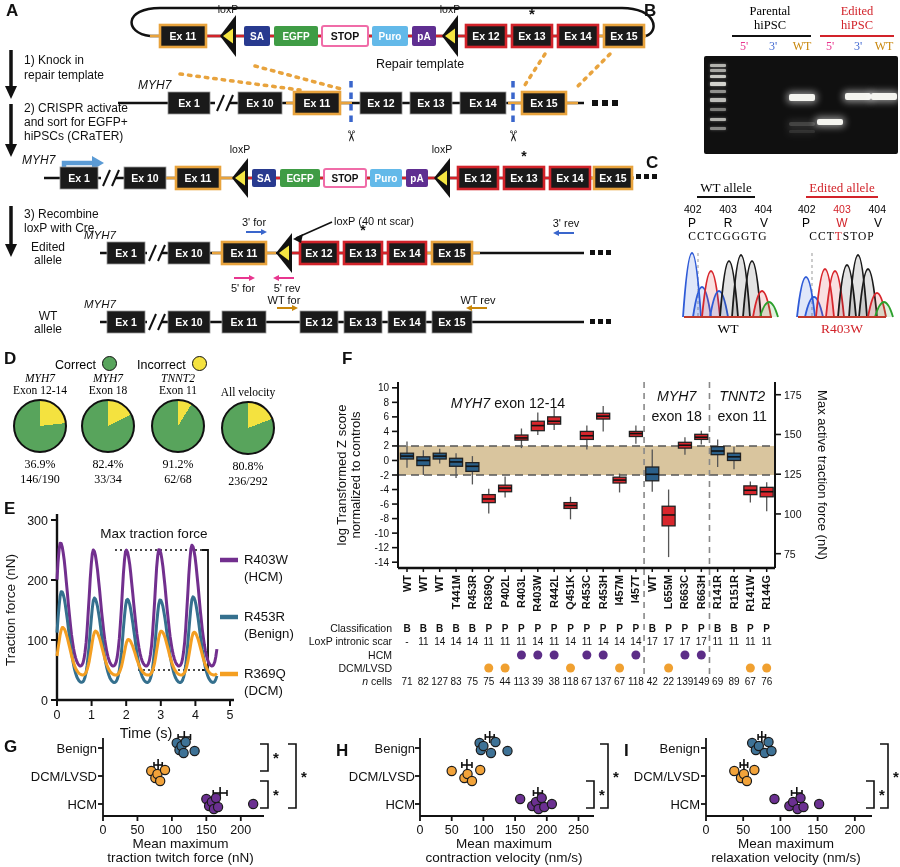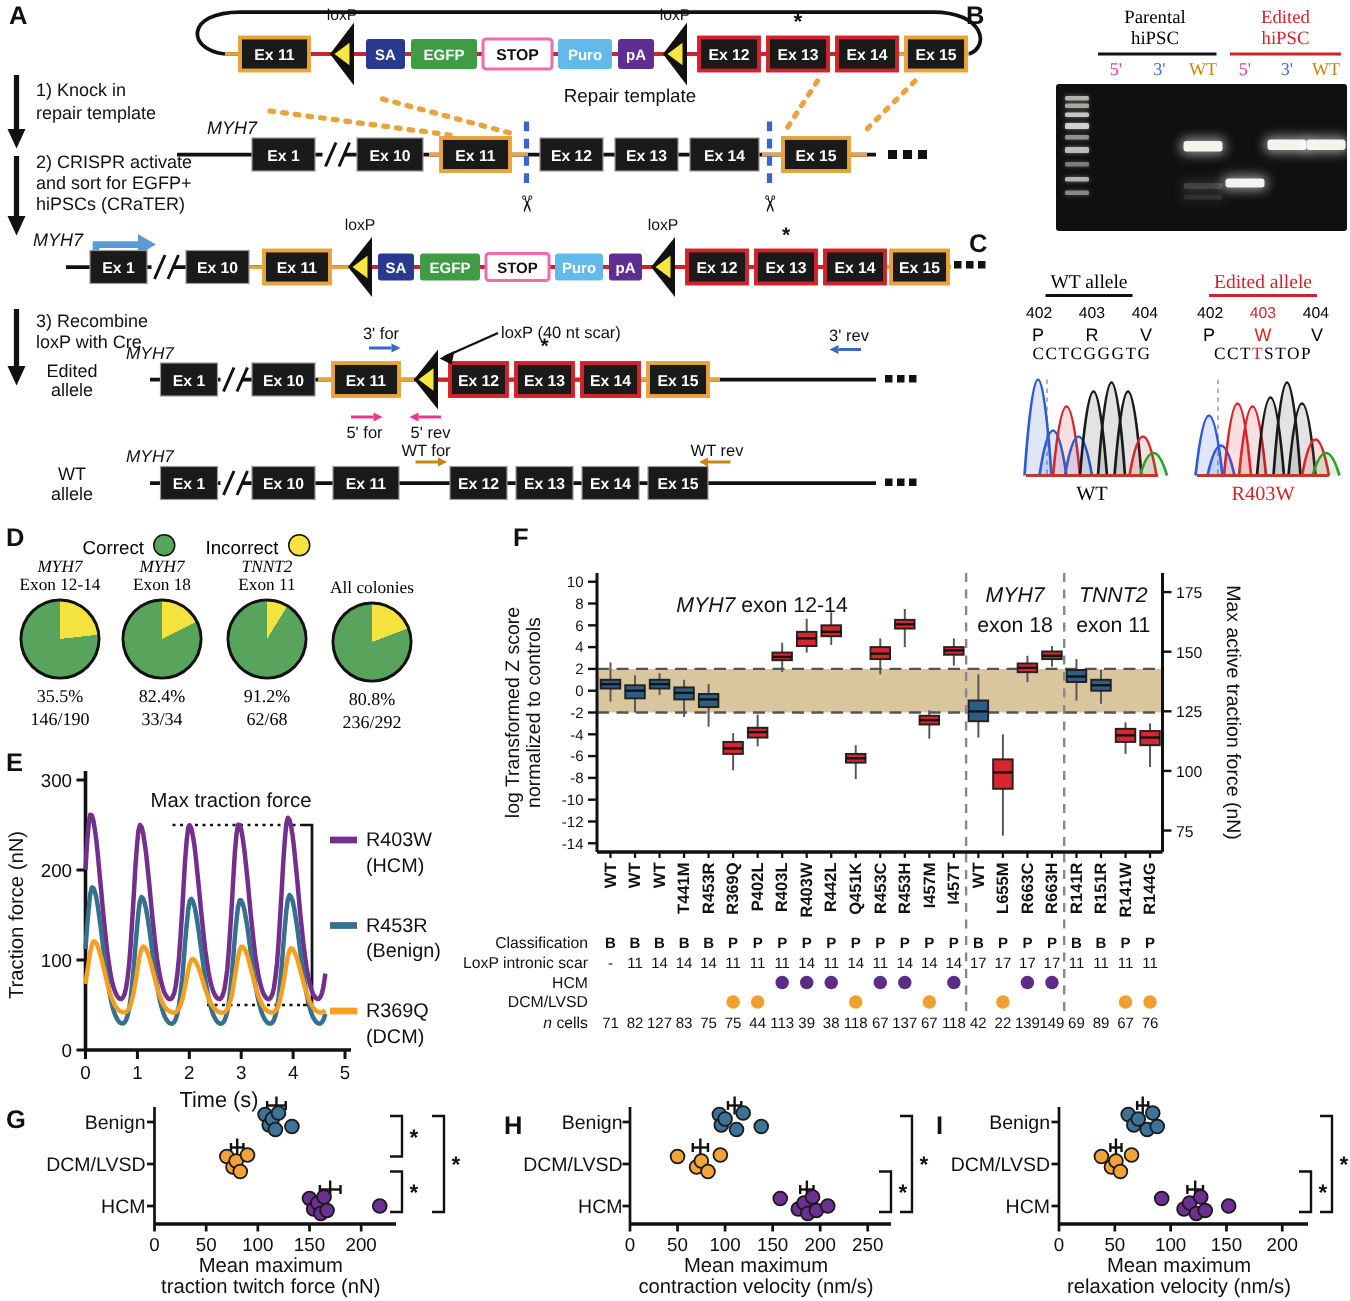--- a/index.html
+++ b/index.html
@@ -338,40 +338,40 @@
 
   <div class="abs" style="left:0;top:348px;width:332px;height:148px">
     <div class="abs" style="left:55px;top:8px;width:230px;display:flex;gap:20px;font-size:12.5px">
       <span><span>Correct</span><span class="sw" style="background:#58A45C"></span></span>
       <span><span>Incorrect</span><span class="sw" style="background:#F4E23F"></span></span>
     </div>
     <div class="abs tc" style="left:8px;top:24px;width:64px">
       <div style="font-size:11.5px" class="it">MYH7</div>
       <div style="font-size:11.5px">Exon 12-14</div>
       <div class="pie" style="background: conic-gradient(rgb(244, 226, 63) 0deg, rgb(244, 226, 63) 83.5deg, rgb(88, 164, 92) 83.5deg, rgb(88, 164, 92) 360deg);"></div>
-      <div style="font-size:12px">35.5%</div>
+      <div style="font-size:12px">36.9%</div>
       <div style="font-size:12px">146/190</div>
     </div>
     <div class="abs tc" style="left:76px;top:24px;width:64px">
       <div style="font-size:11.5px" class="it">MYH7</div>
       <div style="font-size:11.5px">Exon 18</div>
       <div class="pie" style="background: conic-gradient(rgb(244, 226, 63) 0deg, rgb(244, 226, 63) 63.4deg, rgb(88, 164, 92) 63.4deg, rgb(88, 164, 92) 360deg);"></div>
       <div style="font-size:12px">82.4%</div>
       <div style="font-size:12px">33/34</div>
     </div>
     <div class="abs tc" style="left:146px;top:24px;width:64px">
       <div style="font-size:11.5px" class="it">TNNT2</div>
       <div style="font-size:11.5px">Exon 11</div>
       <div class="pie" style="background: conic-gradient(rgb(244, 226, 63) 0deg, rgb(244, 226, 63) 31.7deg, rgb(88, 164, 92) 31.7deg, rgb(88, 164, 92) 360deg);"></div>
       <div style="font-size:12px">91.2%</div>
       <div style="font-size:12px">62/68</div>
     </div>
     <div class="abs tc" style="left:212px;top:24px;width:72px">
       <div style="font-size:11.5px;min-height:14px" class="it"></div>
-      <div style="font-size:11.5px">All colonies</div>
+      <div style="font-size:11.5px">All velocity</div>
       <div class="pie" style="background: conic-gradient(rgb(244, 226, 63) 0deg, rgb(244, 226, 63) 69.1deg, rgb(88, 164, 92) 69.1deg, rgb(88, 164, 92) 360deg);"></div>
       <div style="font-size:12px">80.8%</div>
       <div style="font-size:12px">236/292</div>
     </div>
   </div>
 
   <div class="abs" style="left:0;top:492px;width:332px;height:260px"><svg width="332" height="260">
         <line x1="57" y1="22" x2="57" y2="208" stroke="#111" stroke-width="2.4"></line>
         <line x1="57" y1="208" x2="234" y2="208" stroke="#111" stroke-width="2.4"></line>
         <line x1="51" y1="208" x2="57" y2="208" stroke="#111" stroke-width="2"></line>

